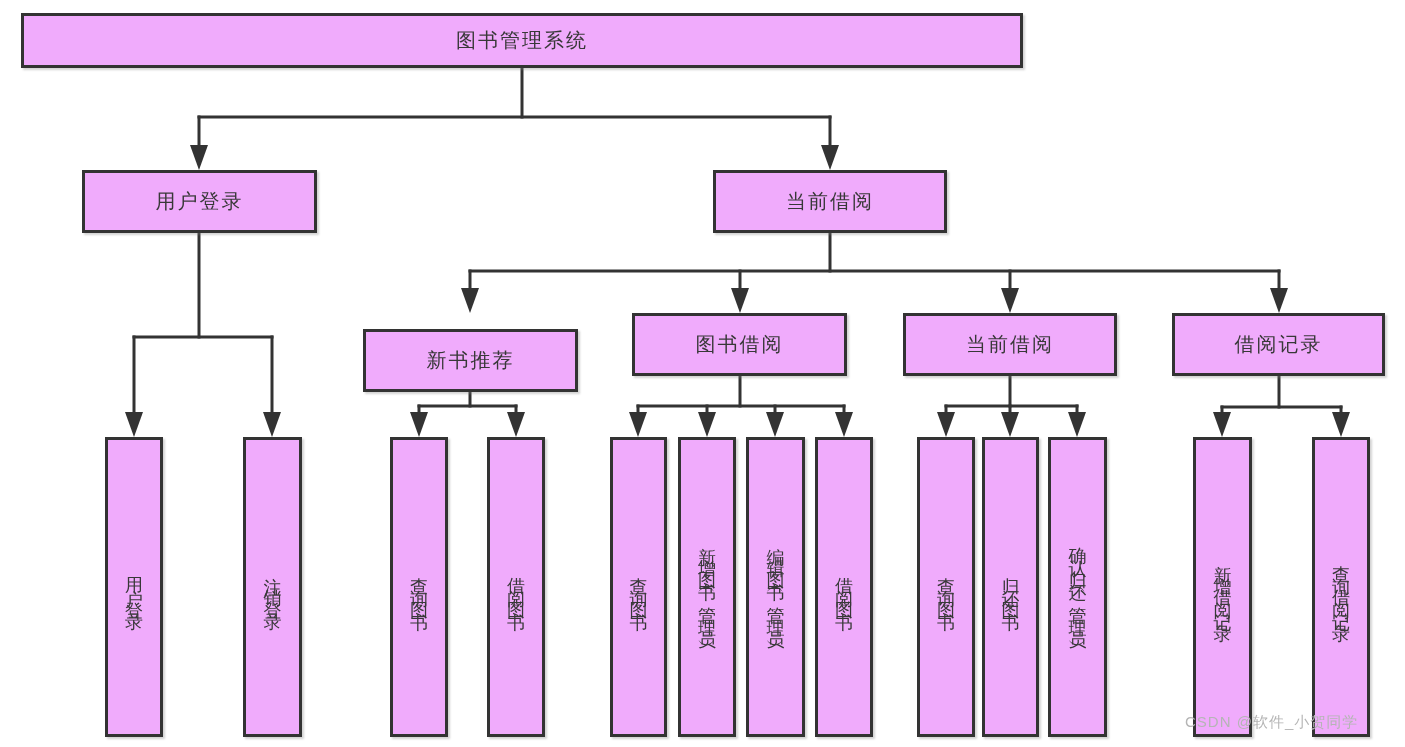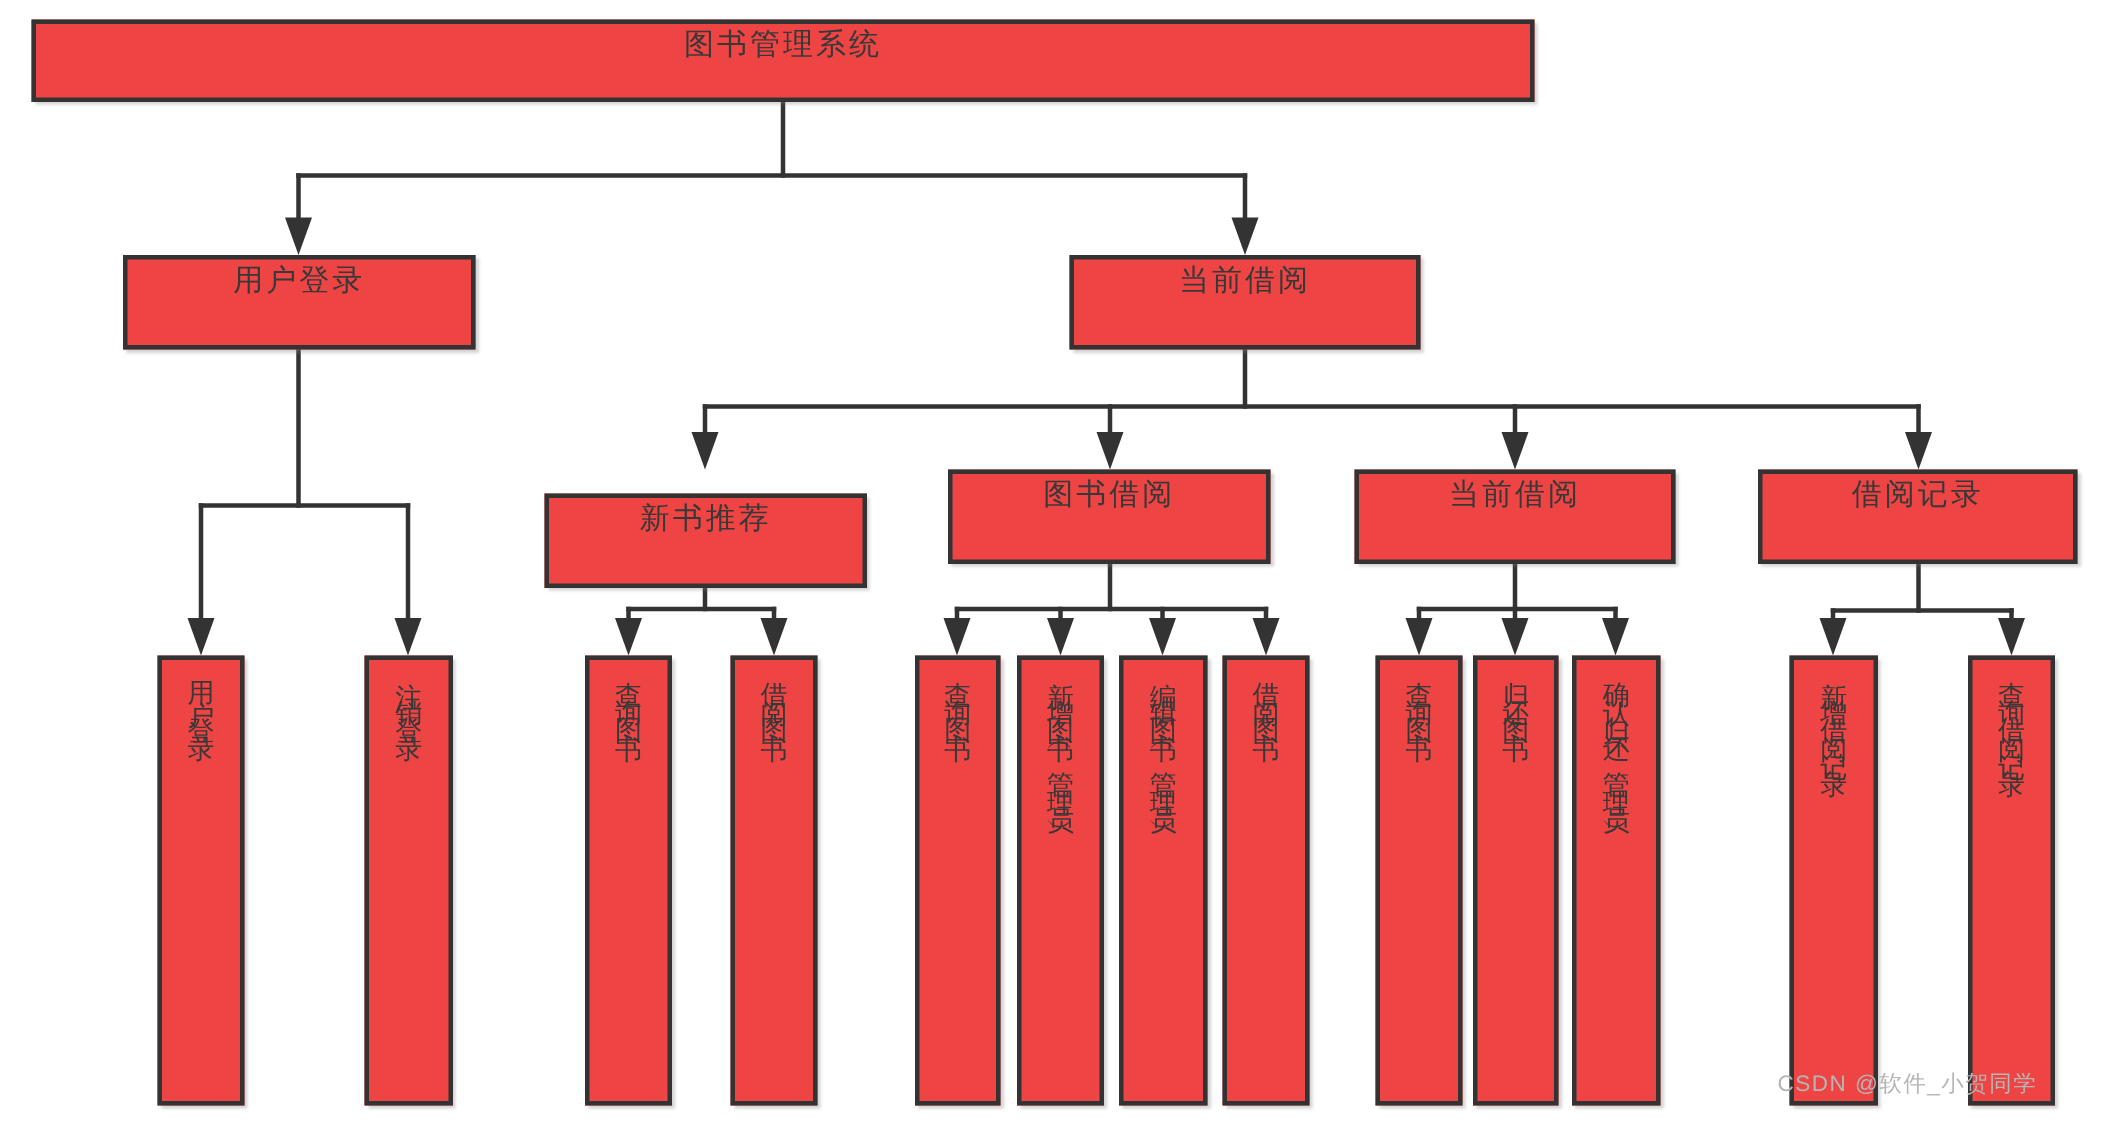--- a/index.html
+++ b/index.html
@@ -6,22 +6,22 @@
     --line:#333333;
     --text:#383838;
     --watermark:#b5b5b5;
     --background:#ffffff;
   }
   html,body{margin:0;padding:0;background:var(--background);}
   body{width:1405px;height:747px;overflow:hidden;
        font-family:"Liberation Sans","DejaVu Sans",sans-serif;}
   .canvas{position:relative;width:1405px;height:747px;background:var(--background);}
   .wires{position:absolute;left:0;top:0;width:1405px;height:747px;}
-  .node{position:absolute;box-sizing:border-box;background:#ef4444;
-        border:3px solid var(--line);display:flex;align-items:flex-start;justify-content:center;
+  .node{position:absolute;box-sizing:border-box;background:#f0abfc;
+        border:3px solid var(--line);display:flex;align-items:center;justify-content:center;
         box-shadow:2px 2px 2px rgba(130,130,130,0.35);}
   .hbox .label{font-size:20px;color:var(--text);letter-spacing:2px;white-space:nowrap;}
   .vbox .label{writing-mode:vertical-rl;text-orientation:mixed;font-size:18px;
         color:var(--text);letter-spacing:12px;line-height:1;white-space:nowrap;}
   .watermark{position:absolute;left:1185px;top:713px;font-size:15px;
         color:var(--watermark);letter-spacing:1px;white-space:nowrap;z-index:5;}
 </style>
 </head>
 <body>
 

